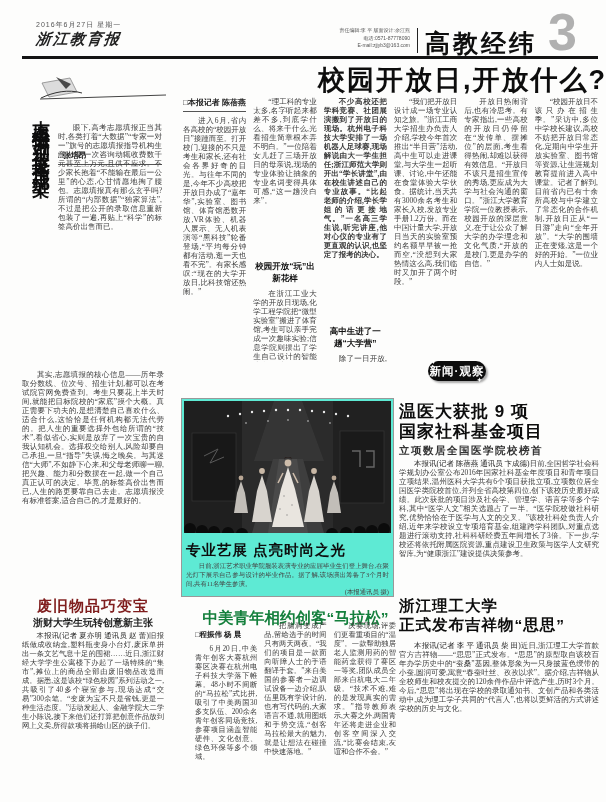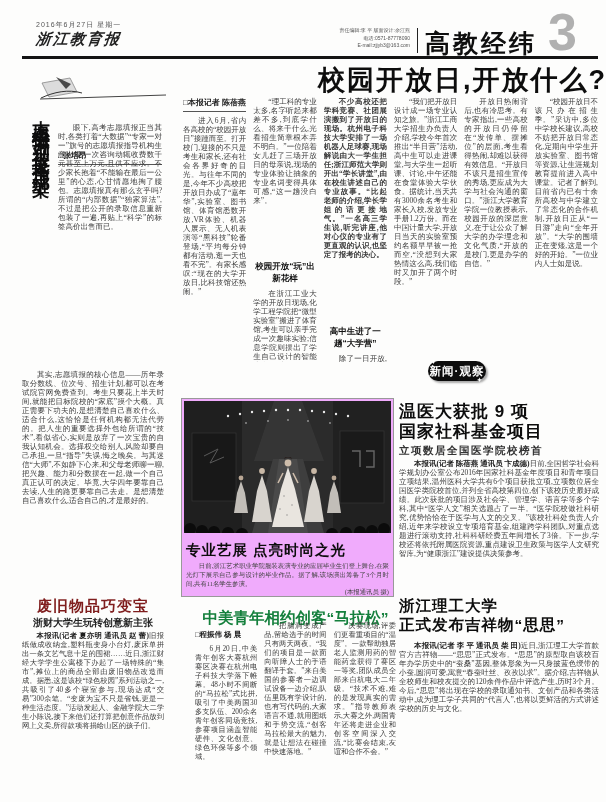--- a/index.html
+++ b/index.html
@@ -13,36 +13,36 @@
   .hdr-info{left:296px;top:27px;width:114px;text-align:right;font-size:5px;line-height:7.5px;color:#555;}
   .hdr-div{left:417px;top:28px;width:1px;height:25px;background:#222;}
   .hdr-section{left:425px;top:27px;font-size:25px;font-weight:bold;color:#0f0f0f;letter-spacing:3px;}
   .hdr-num{left:548px;top:6px;font-size:52px;font-weight:bold;color:#b0b0b0;line-height:52px;}
   .hdr-rule{left:22px;top:56px;width:576px;height:3px;background:#141414;}
   
   .headline{left:318px;top:62px;font-size:27px;font-weight:bold;color:#0d0d0d;letter-spacing:2px;white-space:nowrap;}
   
   .txt{font-family:"Liberation Serif",serif;font-size:7.5px;line-height:9px;text-align:justify;
        color:#3b3b3b;overflow:hidden;text-indent:2em;}
-  .lead{font-weight:bold;color:#1c1c1c;}
+  .lead{font-weight:normal;color:#1c1c1c;}
   .byline{font-size:8px;font-weight:bold;color:#222;border-bottom:1px solid #555;padding-bottom:3px;margin-bottom:4px;text-indent:0;}
   .subhead{font-size:8.5px;font-weight:bold;color:#111;text-align:center;margin:4px 0;flex:none;}
   
   .main-cols{left:183px;top:97px;width:415px;height:265px;display:flex;gap:7px;}
   .main-cols .col{flex:1;display:flex;flex-direction:column;overflow:hidden;}
   .main-cols .seg{overflow:hidden;}
   .fill{flex:1;overflow:hidden;}
   
   .v-title{left:23px;top:106px;height:440px;width:30px;writing-mode:vertical-rl;text-orientation:upright;
            font-size:17.5px;font-weight:bold;color:#0d0d0d;letter-spacing:4px;}
   .sb-byline{left:58px;top:106px;width:104px;margin-top:44px;}
   .sb-col{left:58px;top:123px;width:104px;height:243px;}
   .sb-full{left:22px;top:370px;width:142px;height:225px;}
   
-  .photo-block{left:181px;top:398px;width:213px;height:199px;border:1px solid #999;background:#f0abfc;box-sizing:border-box;padding:2px;}
+  .photo-block{left:181px;top:398px;width:213px;height:199px;border:1px solid #999;background:#5eead4;box-sizing:border-box;padding:2px;}
   .ph-title{font-size:14.5px;font-weight:bold;color:#0d0d0d;margin:4px 2px 2px 2px;letter-spacing:1px;}
   .ph-cap{font-family:"Liberation Serif",serif;font-size:6.4px;line-height:8.8px;text-align:justify;color:#444;margin:0 2px;text-indent:2em;}
   .ph-credit{font-family:"Liberation Serif",serif;font-size:6.4px;color:#444;text-align:right;margin:0 2px;}
   
   .badge{left:428px;top:361px;width:58px;height:20px;background:#0d0d0d;border-radius:10px;
          box-shadow:2px 2px 2px #aaa;color:#fff;font-size:11.5px;font-weight:bold;text-align:center;line-height:20px;letter-spacing:1px;}
   .badge .spark{position:absolute;color:#fff;font-size:6px;line-height:6px;}
   .ob-t{font-size:17px;font-weight:bold;color:#0d0d0d;letter-spacing:1px;}
   .ob-sub{left:399px;top:444px;font-size:10.5px;font-weight:bold;color:#333;letter-spacing:1.5px;}
   .ob-body{left:399px;top:459px;width:200px;height:135px;}
@@ -78,21 +78,21 @@
 
   <svg class="abs" style="left:38px;top:74px;" width="130" height="28" viewBox="0 0 130 28">
     <polygon points="4,9 32,4 39,18 11,23" fill="#dcdcdc" stroke="#888" stroke-width="0.8"></polygon>
     <path d="M18,3 L33,10 L28,15 Z" fill="#4a4a4a"></path>
     <path d="M3,24 C 16,18 30,15 44,19" stroke="#333" stroke-width="1" fill="none"></path>
     <line x1="2" y1="25" x2="128" y2="21" stroke="#444" stroke-width="1"></line>
   </svg>
   <div class="abs v-title">志愿填报千万别被『技术指导』绑架</div>
   <div class="abs byline sb-byline">□张培昂</div>
   <div class="abs txt sb-col">眼下,高考志愿填报正当其时,各类打着“大数据”“专家一对一”旗号的志愿填报指导机构生意火爆,一次咨询动辄收费数千元甚至上万元,且供不应求。不少家长抱着“不能输在最后一公里”的心态,心甘情愿地掏了腰包。志愿填报真有那么玄乎吗?所谓的“内部数据”“独家算法”,不过是把公开的录取信息重新包装了一遍,再贴上“科学”的标签高价出售而已。</div>
-  <div class="abs txt sb-full">其实,志愿填报的核心信息——历年录取分数线、位次号、招生计划,都可以在考试院官网免费查到。考生只要花上半天时间,就能把目标院校的“家底”摸个大概。真正需要下功夫的,是想清楚自己喜欢什么、适合什么,这恰恰是任何机构都无法代劳的。把人生的重要选择外包给所谓的“技术”,看似省心,实则是放弃了一次宝贵的自我认知机会。选择权交给别人,风险却要自己承担,一旦“指导”失误,悔之晚矣。与其迷信“大师”,不如静下心来,和父母老师聊一聊,把兴趣、能力和分数摆在一起,做一个自己真正认可的决定。毕竟,大学四年要靠自己去读,人生的路更要靠自己去走。是想清楚自己喜欢什么,适合自己的,才是最好的。</div>
+  <div class="abs txt sb-full">其实,志愿填报的核心信息——历年录取分数线、位次号、招生计划,都可以在考试院官网免费查到。考生只要花上半天时间,就能把目标院校的“家底”摸个大概。真正需要下功夫的,是想清楚自己喜欢什么、适合什么,这恰恰是任何机构都无法代劳的。把人生的重要选择外包给所谓的“技术”,看似省心,实则是放弃了一次宝贵的自我认知机会。选择权交给别人,风险却要自己承担,一旦“指导”失误,悔之晚矣。与其迷信“大师”,不如静下心来,和父母老师聊一聊,把兴趣、能力和分数摆在一起,做一个自己真正认可的决定。毕竟,的标签高价出售而已,人生的路更要靠自己去走。志愿填报没有标准答案,适合自己的,才是最好的。</div>
 
   <div class="abs main-cols">
     <div class="col">
       <div class="byline">□本报记者 陈蓓燕</div>
       <div class="txt fill">进入6月,省内各高校的“校园开放日”接踵而至。打开校门,迎接的不只是考生和家长,还有社会各界好奇的目光。与往年不同的是,今年不少高校把开放日办成了“嘉年华”,实验室、图书馆、体育馆悉数开放,VR体验、机器人展示、无人机表演等“黑科技”轮番登场,“平均每分钟都有活动,逛一天也看不完”。有家长感叹:“现在的大学开放日,比科技馆还热闹。”</div>
     </div>
     <div class="col">
       <div class="txt seg" style="height:160px;">“理工科的专业太多,名字听起来都差不多,到底学什么、将来干什么,光看招生简章根本弄不明白。”一位陪着女儿赶了三场开放日的母亲说,现场的专业体验让抽象的专业名词变得具体可感,“这一趟没白来”。</div>
       <div class="subhead">校园开放“玩”出新花样</div>
       <div class="txt fill">在浙江工业大学的开放日现场,化学工程学院把“微型实验室”搬进了体育馆,考生可以亲手完成一次趣味实验;信息学院则摆出了学生自己设计的智能小车,引来里三层外三层的围观。</div>

